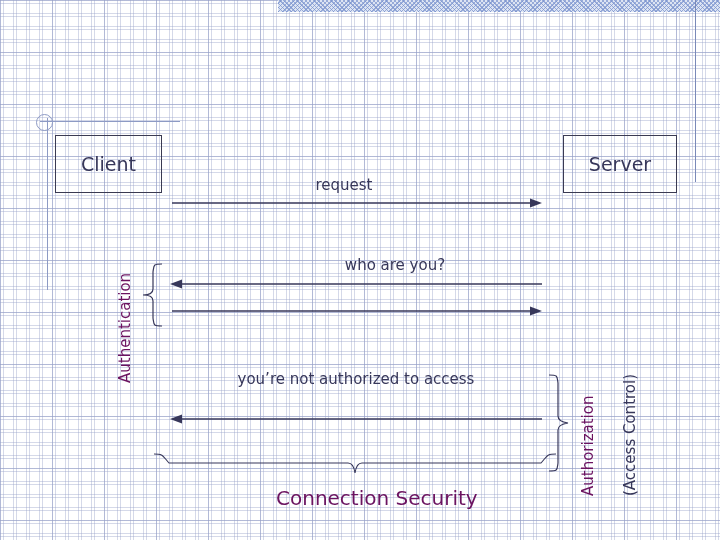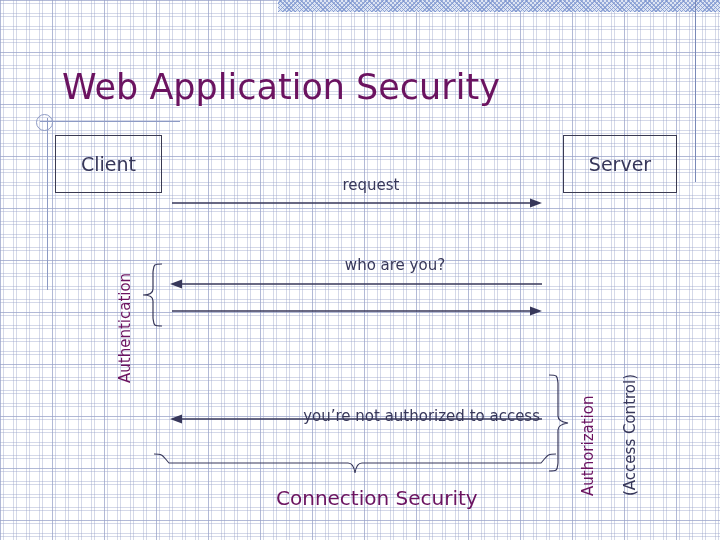--- a/index.html
+++ b/index.html
@@ -171,47 +171,46 @@
   <div class="grid-minor"></div>
   <div class="grid-major"></div>
 
   <div class="hatch-band"></div>
 
   <div class="guide-v-right"></div>
   <div class="guide-h-left"></div>
   <div class="guide-v-left"></div>
   <div class="anchor-circle"></div>
 
-  <div class="title">Web Application Security</div>
 
   <div class="node-box node-server">
     <span>Server</span>
   </div>
   <div class="node-box node-client">
     <span>Client</span>
   </div>
 
-  <div class="msg-label" style="left:187px; top:176px; width:368px;">request</div>
+  <div class="msg-label" style="left:160px; top:176px; width:368px;">request</div>
   <svg class="arrow-svg" style="left:170px; top:195px;" width="374" height="16">
     <line x1="2" y1="8" x2="362" y2="8" stroke="#37375a" stroke-width="1.6"></line>
     <polygon points="372,8 360,3.6 360,12.4" fill="#37375a"></polygon>
   </svg>
 
   <div class="msg-label" style="left:172px; top:256px; width:368px;margin-left:39px;">who are you?</div>
   <svg class="arrow-svg" style="left:166px; top:276px;" width="378" height="16">
     <line x1="14" y1="8" x2="376" y2="8" stroke="#37375a" stroke-width="1.6"></line>
     <polygon points="4,8 16,3.6 16,12.4" fill="#37375a"></polygon>
   </svg>
 
   <svg class="arrow-svg" style="left:170px; top:303px;" width="374" height="16">
     <line x1="2" y1="8" x2="362" y2="8" stroke="#37375a" stroke-width="1.6"></line>
     <polygon points="372,8 360,3.6 360,12.4" fill="#37375a"></polygon>
   </svg>
 
-  <div class="msg-label" style="left:172px; top:407px; width:368px;text-align:right;">you’re not authorized to access</div>
+  <div class="msg-label" style="left:172px; top:370px; width:368px;">you’re not authorized to access</div>
   <svg class="arrow-svg" style="left:166px; top:411px;" width="378" height="16">
     <line x1="14" y1="8" x2="376" y2="8" stroke="#37375a" stroke-width="1.6"></line>
     <polygon points="4,8 16,3.6 16,12.4" fill="#37375a"></polygon>
   </svg>
 
   <svg class="brace" style="left:140px; top:262px;" width="26" height="66">
     <path d="M22,2 C13,2 14,3 13,10 L13,27 C13,31 10,33 3,33 C10,33 13,35 13,39 L13,56 C14,63 13,64 22,64" fill="none" stroke="#37375a" stroke-width="1.2"></path>
   </svg>
   <div class="vlabel vlabel-auth" style="left:134px; top:365px;">Authentication</div>
 

